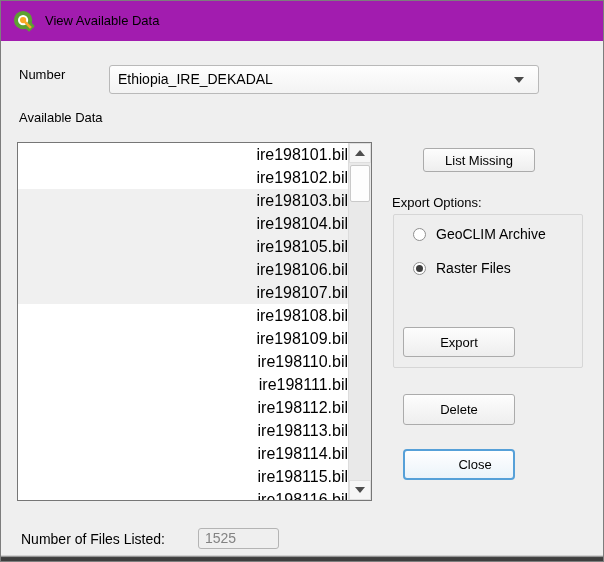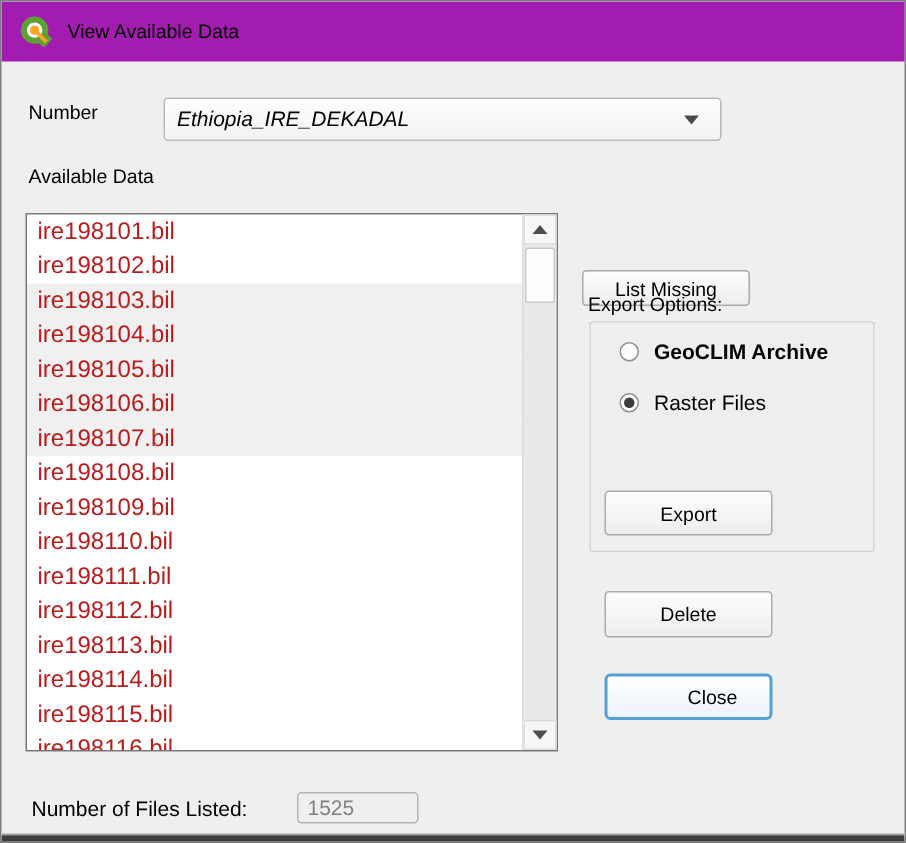--- a/index.html
+++ b/index.html
@@ -9,54 +9,54 @@
     box-sizing:border-box; border:1px solid #7d7d7d; overflow:hidden;
   }
   
   .titlebar{position:absolute; left:0; top:0; width:100%; height:40px; background:#a21caf;padding-left:44px;}
   .app-icon{position:absolute; left:12px; top:9px; width:22px; height:22px;}
   .win-title{position:absolute; left:44px; top:0; height:40px; line-height:40px; font-size:13px; color:#000;}
   .close-btn{position:absolute; right:8px; top:6px; width:36px; height:28px; display:flex; align-items:center; justify-content:center; cursor:default;}
   
   .label{position:absolute; font-size:13px; color:#000;}
   .combo{
-    position:absolute; left:108px; top:64px; width:372px; height:29px; box-sizing:border-box;
-    background:linear-gradient(180deg,#fefefe,#f3f3f3); border:1px solid #b9b9b9; border-radius:3px;font-style:italic;
+    position:absolute; left:108px; top:64px; width:430px; height:29px; box-sizing:border-box;
+    background:linear-gradient(180deg,#fefefe,#f3f3f3); border:1px solid #b9b9b9; border-radius:3px;
   }
   .combo-text{position:absolute; left:8px; top:0; height:27px; line-height:27px; font-size:14px; color:#000;}
   .combo-arrow{position:absolute; right:14px; top:11px; width:0; height:0;
     border-left:5px solid transparent; border-right:5px solid transparent; border-top:6px solid #4a4a4a;}
   .btn{
     position:absolute; box-sizing:border-box; width:112px;
     background:linear-gradient(180deg,#fdfdfd,#eeeeee); border:1px solid #ababab; border-radius:3px;
     font-size:13px; color:#000; display:flex; align-items:center; justify-content:center; cursor:default;
   }
   .btn-default{
     border:2px solid #56a0d8; background:linear-gradient(180deg,#ffffff,#ebf3fa);
     border-radius:4px;
   }
   
   .listbox{
     position:absolute; left:16px; top:141px; width:355px; height:359px; box-sizing:border-box;
     background:#ffffff; border:1px solid #767676; overflow:hidden;
   }
   .rows{position:absolute; left:0; top:0; right:23px; bottom:0; overflow:hidden;}
-  .list-row{height:23px; line-height:23px; padding-left:7px; font-size:16px; color:#b91c1c; white-space:nowrap;}
+  .list-row{height:23px; line-height:23px; padding-left:7px; font-size:16px; color:#000000; white-space:nowrap;text-align:right;}
   .list-row.hl{background:#f0f0f0;}
   .vscroll{position:absolute; top:0; right:0; bottom:0; width:23px; background:#e9e9e9; border-left:1px solid #dcdcdc; box-sizing:border-box;}
   .sb-btn{position:absolute; left:0; width:100%; height:20px; background:#f6f6f6; border:1px solid #dedede; box-sizing:border-box; display:flex; align-items:center; justify-content:center;}
   .sb-up{top:0;}
   .sb-down{bottom:0;}
   .tri-up{width:0;height:0;border-left:5px solid transparent;border-right:5px solid transparent;border-bottom:6px solid #4d4d4d;}
   .tri-down{width:0;height:0;border-left:5px solid transparent;border-right:5px solid transparent;border-top:6px solid #4d4d4d;}
   .sb-thumb{position:absolute; left:1px; right:1px; top:22px; height:37px; background:#fdfdfd; border:1px solid #c9c9c9; border-radius:2px; box-sizing:border-box;}
   
   .groupbox{position:absolute; left:392px; top:213px; width:190px; height:154px; box-sizing:border-box; border:1px solid #d6d6d6; border-radius:2px; background:#eeeeee;}
   .radio-row{position:absolute; left:19px; height:14px; display:flex; align-items:center; gap:10px;}
-  .radio-row.r0{top:12px;font-weight:bold;}
+  .radio-row.r0{top:12px;}
   .radio-row.r1{top:46px;}
   .radio-circle{width:13px; height:13px; box-sizing:border-box; border:1px solid #8f8f8f; border-radius:50%; background:#ffffff; position:relative; flex:0 0 auto;}
   .radio-circle.sel::after{content:""; position:absolute; left:50%; top:50%; width:7px; height:7px; margin:-3.5px 0 0 -3.5px; border-radius:50%; background:#3d3d3d;}
   .radio-label{font-size:14px; color:#000; white-space:nowrap;}
   
   .count-field{
     position:absolute; left:197px; top:527px; width:81px; height:21px; box-sizing:border-box;
     background:#efefef; border:1px solid #b4b4b4; border-radius:3px;
     font-size:14px; color:#828282; line-height:19px; padding-left:6px;
   }
@@ -116,21 +116,21 @@
       <div class="sb-btn sb-up">
           <span class="tri-up"></span>
         </div>
       <div class="sb-thumb"></div>
       <div class="sb-btn sb-down">
           <span class="tri-down"></span>
         </div>
     </div>
   </div>
 
-  <div class="btn" style="left:387px; top:147px; height:24px;margin-top:32px;">List Missing</div>
+  <div class="btn" style="left:422px; top:147px; height:24px;">List Missing</div>
 
   <span class="label" style="left:391px; top:194px;">Export Options:</span>
   <div class="groupbox">
     <div class="radios">
         <div class="radio-row r0">
           <span class="radio-circle"></span>
           <span class="radio-label">GeoCLIM Archive</span>
         </div>
         <div class="radio-row r1">
           <span class="radio-circle sel"></span>

